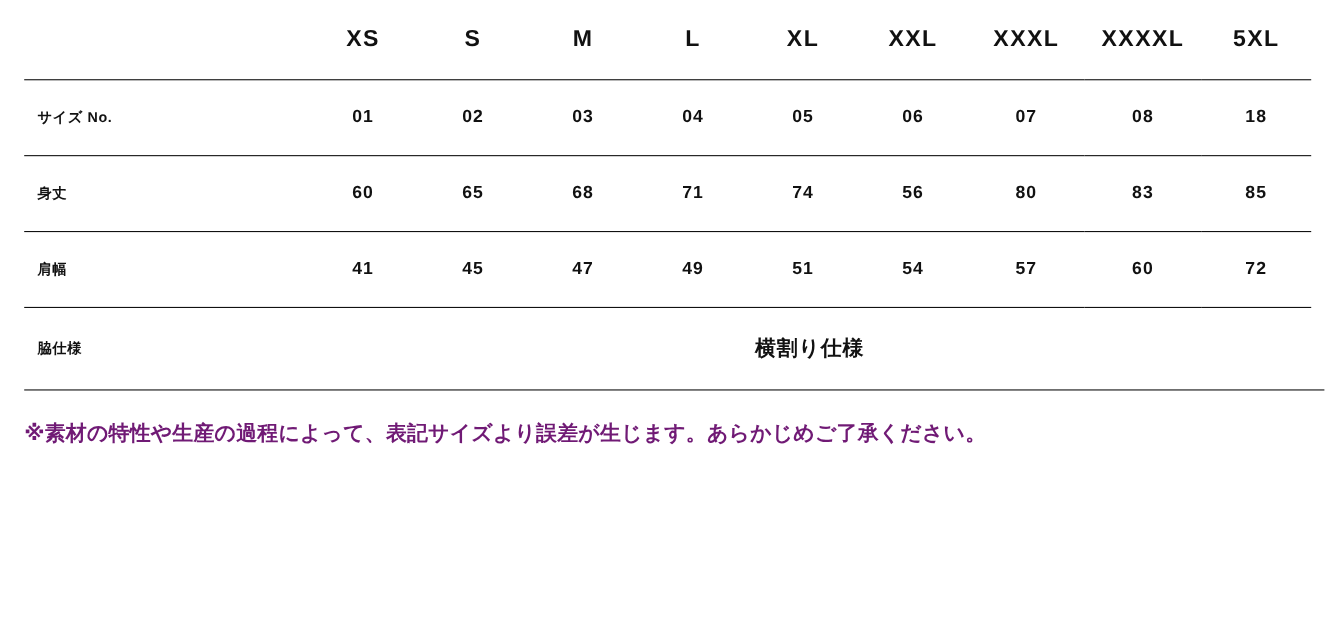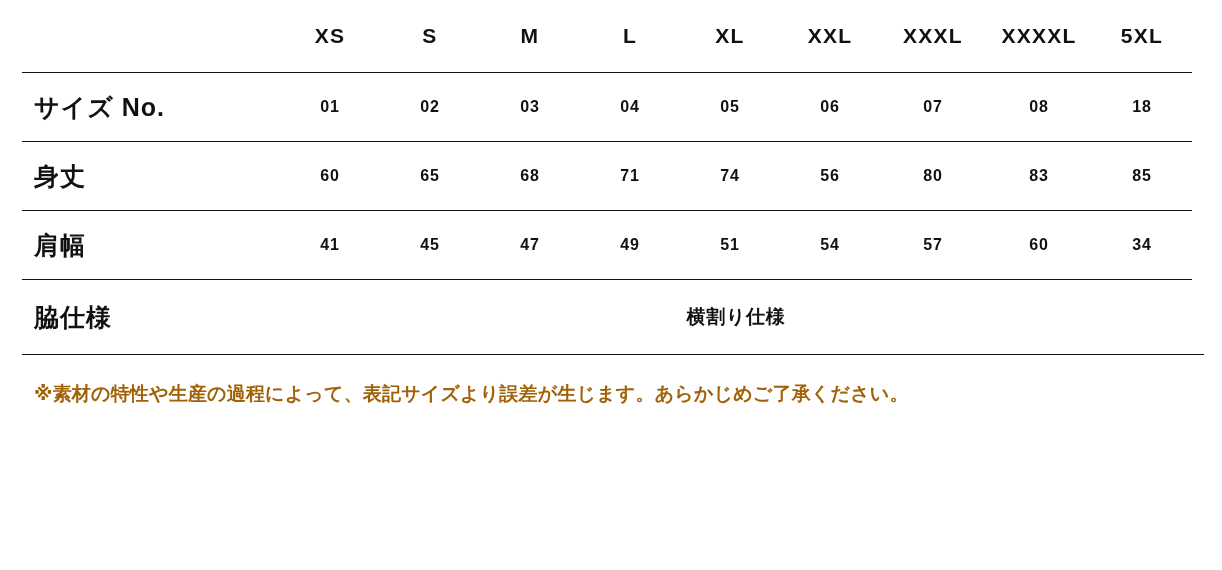--- a/index.html
+++ b/index.html
@@ -52,42 +52,42 @@
     border-top: 1.6px solid #111111;
   }
   tbody td {
     height: 68px;
     font-size: 16px;
     letter-spacing: 0.10em;
   }
   tbody td.row-label {
     text-align: left;
     padding-left: 12px;
-    font-size: 25px;
+    font-size: 13px;
     letter-spacing: 0.04em;
   }
   tbody tr.last-row td {
     height: 74px;
   }
   tbody tr.last-row td.merged {
     font-size: 19px;
     letter-spacing: 0.04em;
     font-weight: bold;
     text-align: center;
   }
   .table-bottom-rule {
     margin: 0 18px 0 22px;
     border-top: 1.6px solid #111111;
   }
   .note {
-    margin: 26px 0 0 34px;
+    margin: 26px 0 0 22px;
     font-size: 19px;
     font-weight: bold;
     letter-spacing: 0.01em;
-    color: #a16207;
+    color: #701a75;
   }
 </style>
 </head>
 <body>
 
 <div class="page">
 
   <table class="size-table">
     <colgroup>
       <col class="label-col">
@@ -147,21 +147,21 @@
       <tr>
         <td class="row-label">肩幅</td>
         <td>41</td>
         <td>45</td>
         <td>47</td>
         <td>49</td>
         <td>51</td>
         <td>54</td>
         <td>57</td>
         <td>60</td>
-        <td>34</td>
+        <td>72</td>
       </tr>
 
 
       <tr class="last-row">
         <td class="row-label">脇仕様</td>
         <td class="merged" colspan="9">横割り仕様</td>
       </tr>
 
     </tbody>
   </table>

